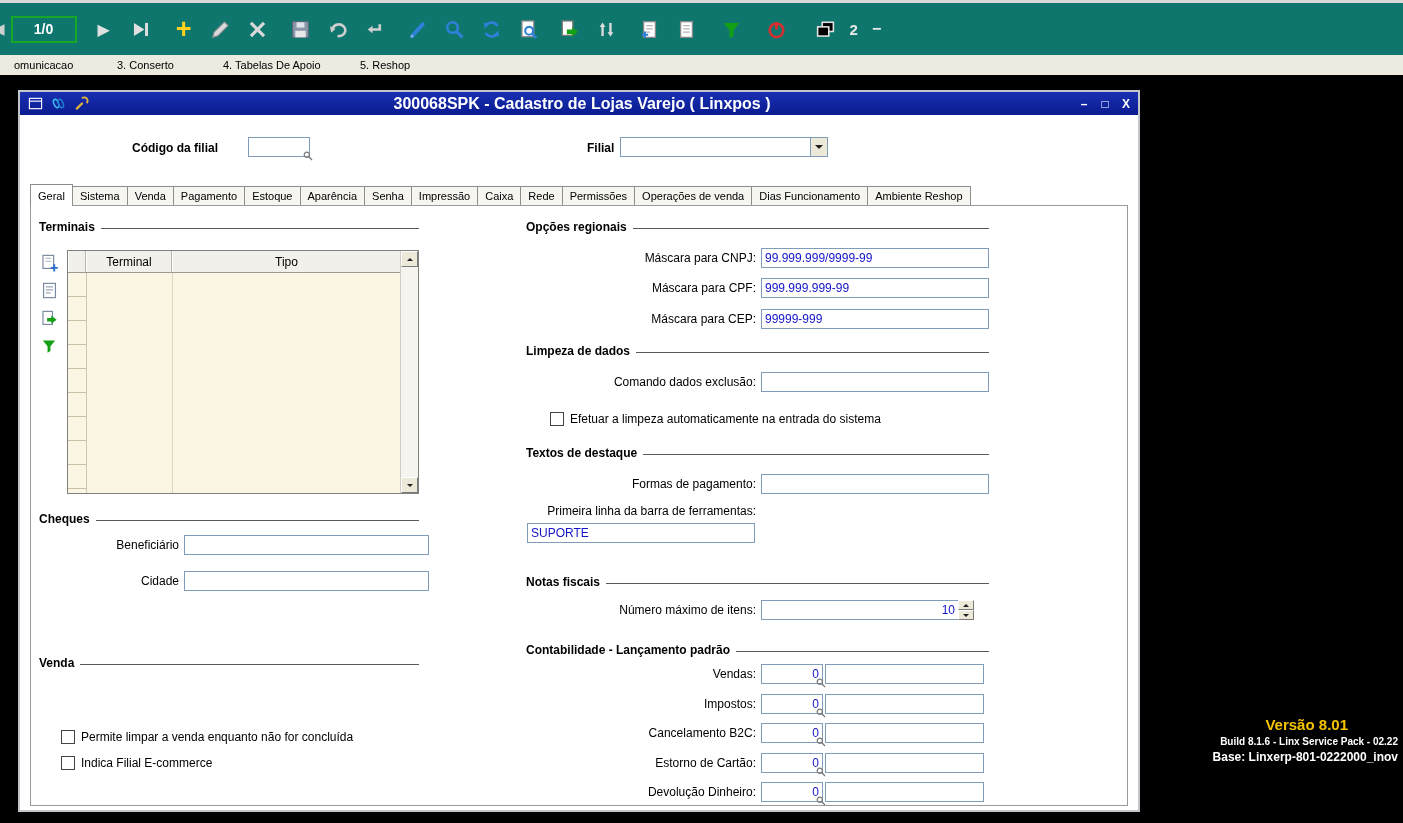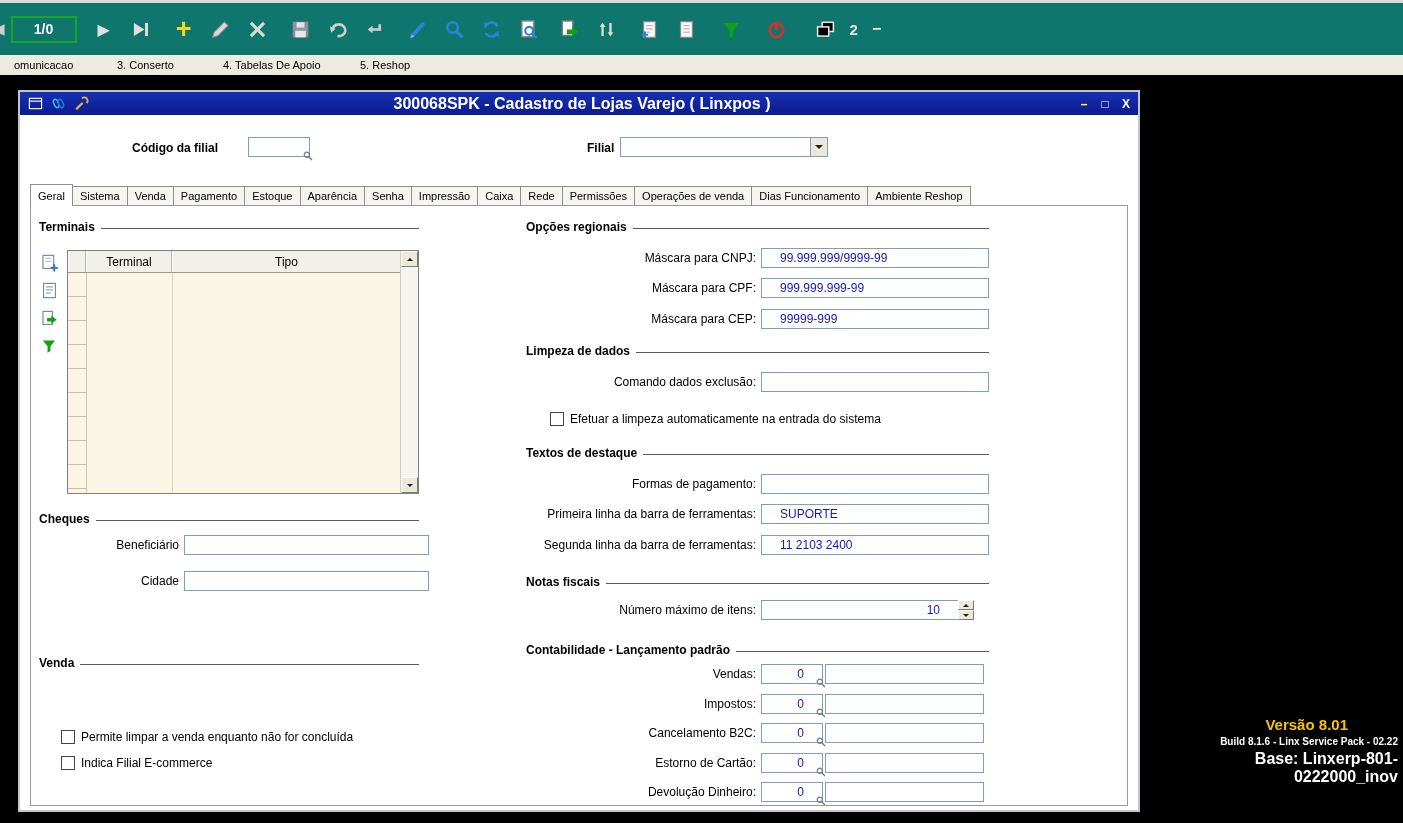--- a/index.html
+++ b/index.html
@@ -28,21 +28,21 @@
        border:2px solid #c2c6cc;background:#fff;box-sizing:border-box;}
   .titlebar{height:23px;background:linear-gradient(180deg,#1830b2,#0b1b90);display:flex;
             align-items:center;color:#fff;padding:0 4px;}
   .titlebar .ticon{width:17px;height:17px;margin:0 3px;display:flex;align-items:center;justify-content:center;}
   .titlebar .title{flex:1;text-align:center;font-weight:bold;font-size:16px;white-space:nowrap;}
   .wctl{width:16px;text-align:center;font-weight:bold;font-size:12px;margin-left:5px;cursor:default;}
   .client{position:relative;width:100%;height:695px;background:#fff;font-size:12px;}
 
   
   .inp{height:20px;border:1px solid #7F9DB9;background:#fff;color:#1414C8;
-       font:12px "Liberation Sans",sans-serif;padding:0 18px;box-sizing:border-box;}
+       font:12px "Liberation Sans",sans-serif;padding:0 3px;box-sizing:border-box;}
   .lbl{font-size:12px;color:#000;}
   .b{font-weight:bold;}
   .frow{position:absolute;display:flex;align-items:center;gap:5px;}
   .rl{display:inline-block;text-align:right;white-space:nowrap;}
   .cap{position:absolute;font-weight:bold;font-size:12px;display:flex;align-items:center;gap:6px;white-space:nowrap;}
   .cap::after{content:"";flex:1;height:1px;background:#5a5a5a;margin-top:3px;}
   .cb{width:12px;height:12px;border:1px solid #444;background:#fff;display:inline-block;flex:0 0 auto;}
   .cbrow{position:absolute;display:flex;align-items:center;gap:6px;font-size:12px;white-space:nowrap;}
   .pos-rel{position:relative;display:inline-block;}
   .mini-mag{position:absolute;right:-3px;bottom:-4px;}
@@ -82,21 +82,21 @@
   .col-line{position:absolute;left:104px;top:0;bottom:0;width:1px;background:#ddd4bc;}
   .sb{width:17px;background:#F5F4EE;border-left:1px solid #cfcdc3;display:flex;flex-direction:column;
       justify-content:space-between;flex:0 0 auto;}
   .sbtn{height:16px;display:flex;align-items:center;justify-content:center;}
   .vtb{position:absolute;left:6px;width:24px;height:24px;display:flex;align-items:center;justify-content:center;}
 
   
   .verblock{position:absolute;left:1158px;top:716px;width:240px;text-align:right;color:#fff;}
   .ver1{font-size:15px;font-weight:bold;color:#F5C400;padding-right:50px;}
   .ver2{font-size:10px;font-weight:bold;margin-top:3px;}
-  .ver3{font-size:16px;font-weight:bold;margin-top:3px;}
+  .ver3{font-size:12px;font-weight:bold;margin-top:3px;}
 </style>
 </head>
 <body>
 
 <div id="screen">
   <div class="topline"></div>
 
   <div class="toolbar">
     <span style="color:#cfcfcf;font-size:15px;margin-left:-7px;">◀</span>
     <div class="rec-box">1/0</div>
@@ -392,27 +392,23 @@
           <span>Efetuar a limpeza automaticamente na entrada do sistema</span>
         </div>
 
         <div class="cap" style="left:495px;top:240px;width:463px;">
             <span>Textos de destaque</span>
           </div>
         <div class="frow" style="left:495px;top:268px;">
           <span class="rl lbl" style="width:230px;">Formas de pagamento:</span>
           <input class="inp" style="width: 228px;" value="">
         </div>
-        <div class="frow" style="left:495px;top:298px;">
+        <div class="frow" style="left:495px;top:298px;flex-direction:column;">
           <span class="rl lbl" style="width:230px;">Primeira linha da barra de ferramentas:</span>
           <input class="inp" style="width: 228px;" value="SUPORTE">
-        </div>
-        <div class="frow" style="left:495px;top:329px;">
-          <span class="rl lbl" style="width:230px;">Segunda linha da barra de ferramentas:</span>
-          <input class="inp" style="width: 228px;" value="11 2103 2400">
         </div>
 
         <div class="cap" style="left:495px;top:369px;width:463px;">
             <span>Notas fiscais</span>
           </div>
         <div class="frow" style="left:495px;top:394px;">
           <span class="rl lbl" style="width:230px;">Número máximo de itens:</span>
           <input class="inp" style="width: 197px; text-align: right; border-right: none;" value="10">
           <span class="spin" style="margin-left:-5px;">
             <div class="btn3d">

